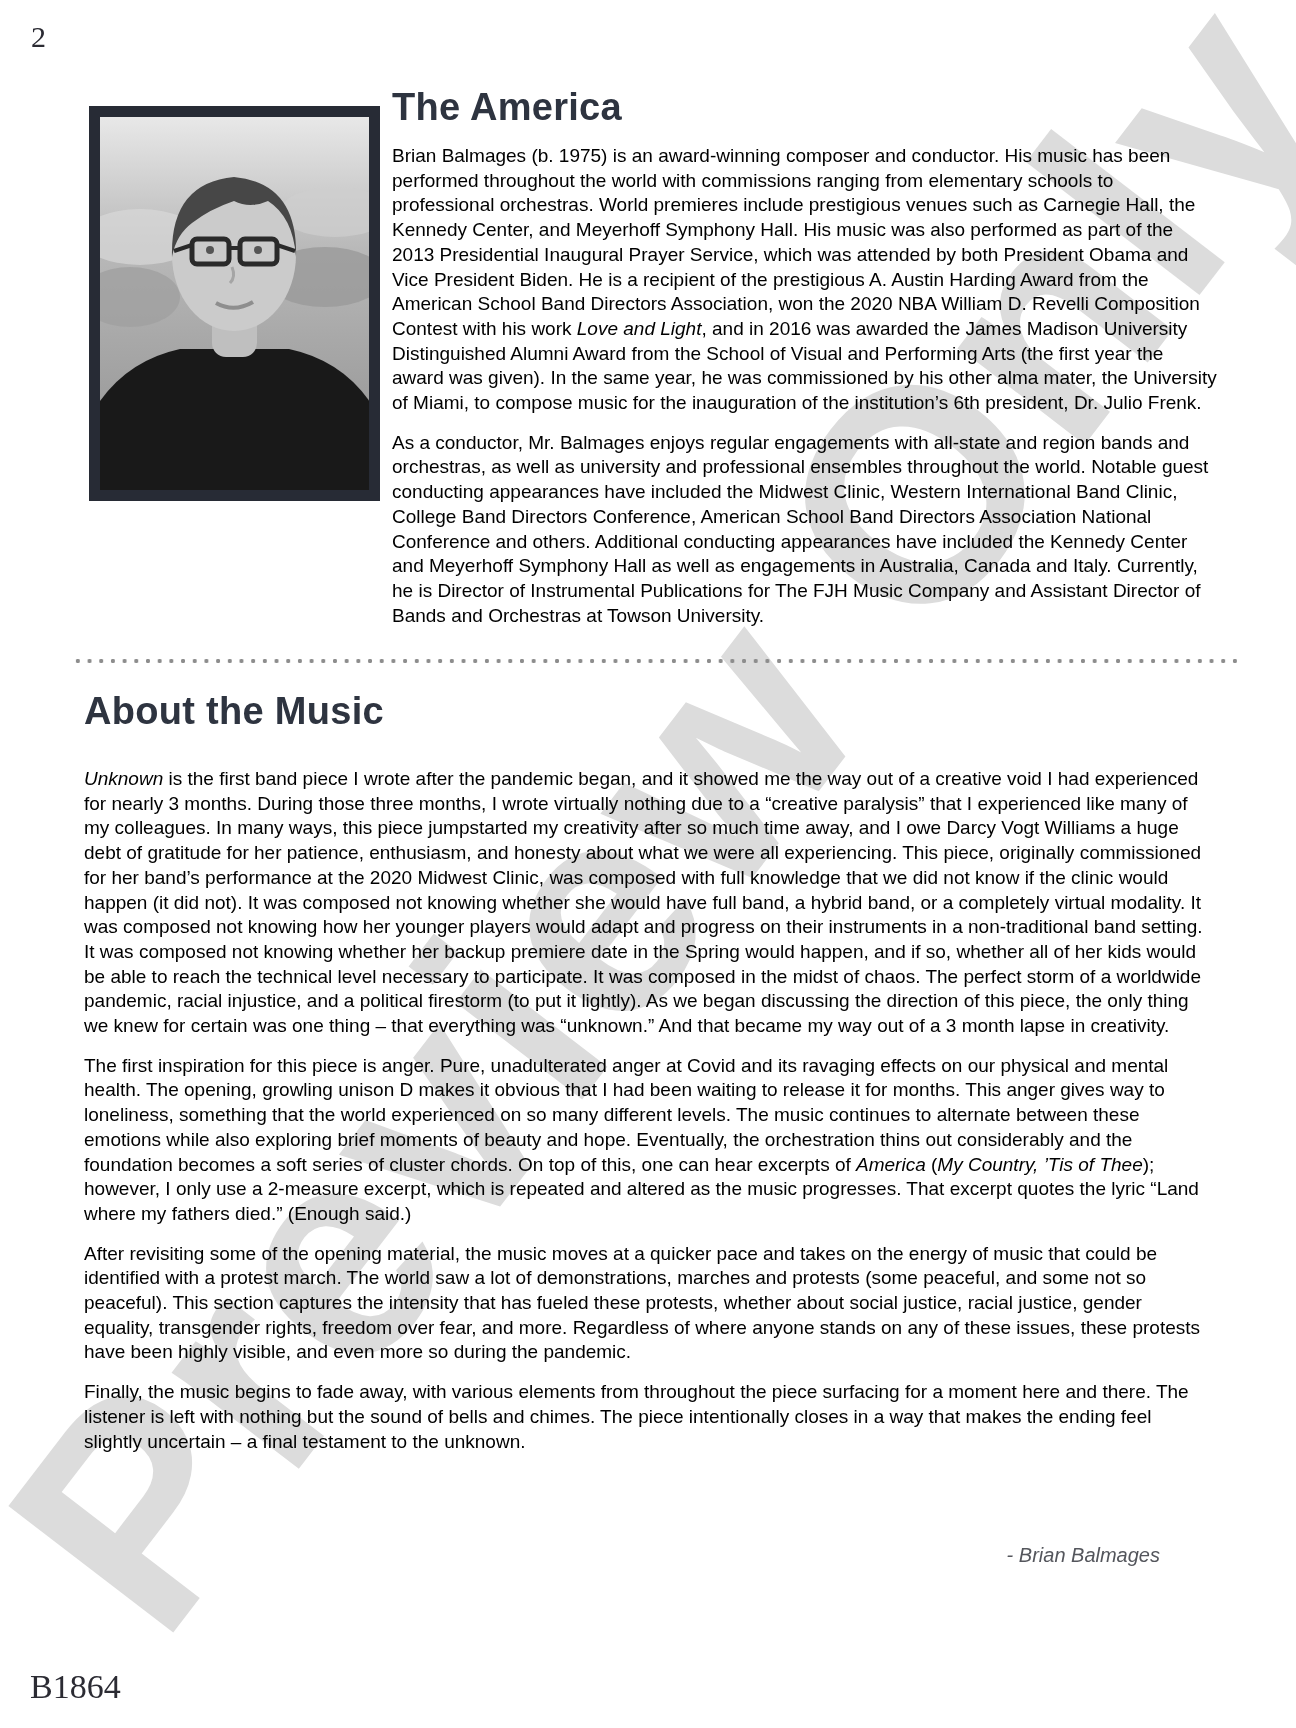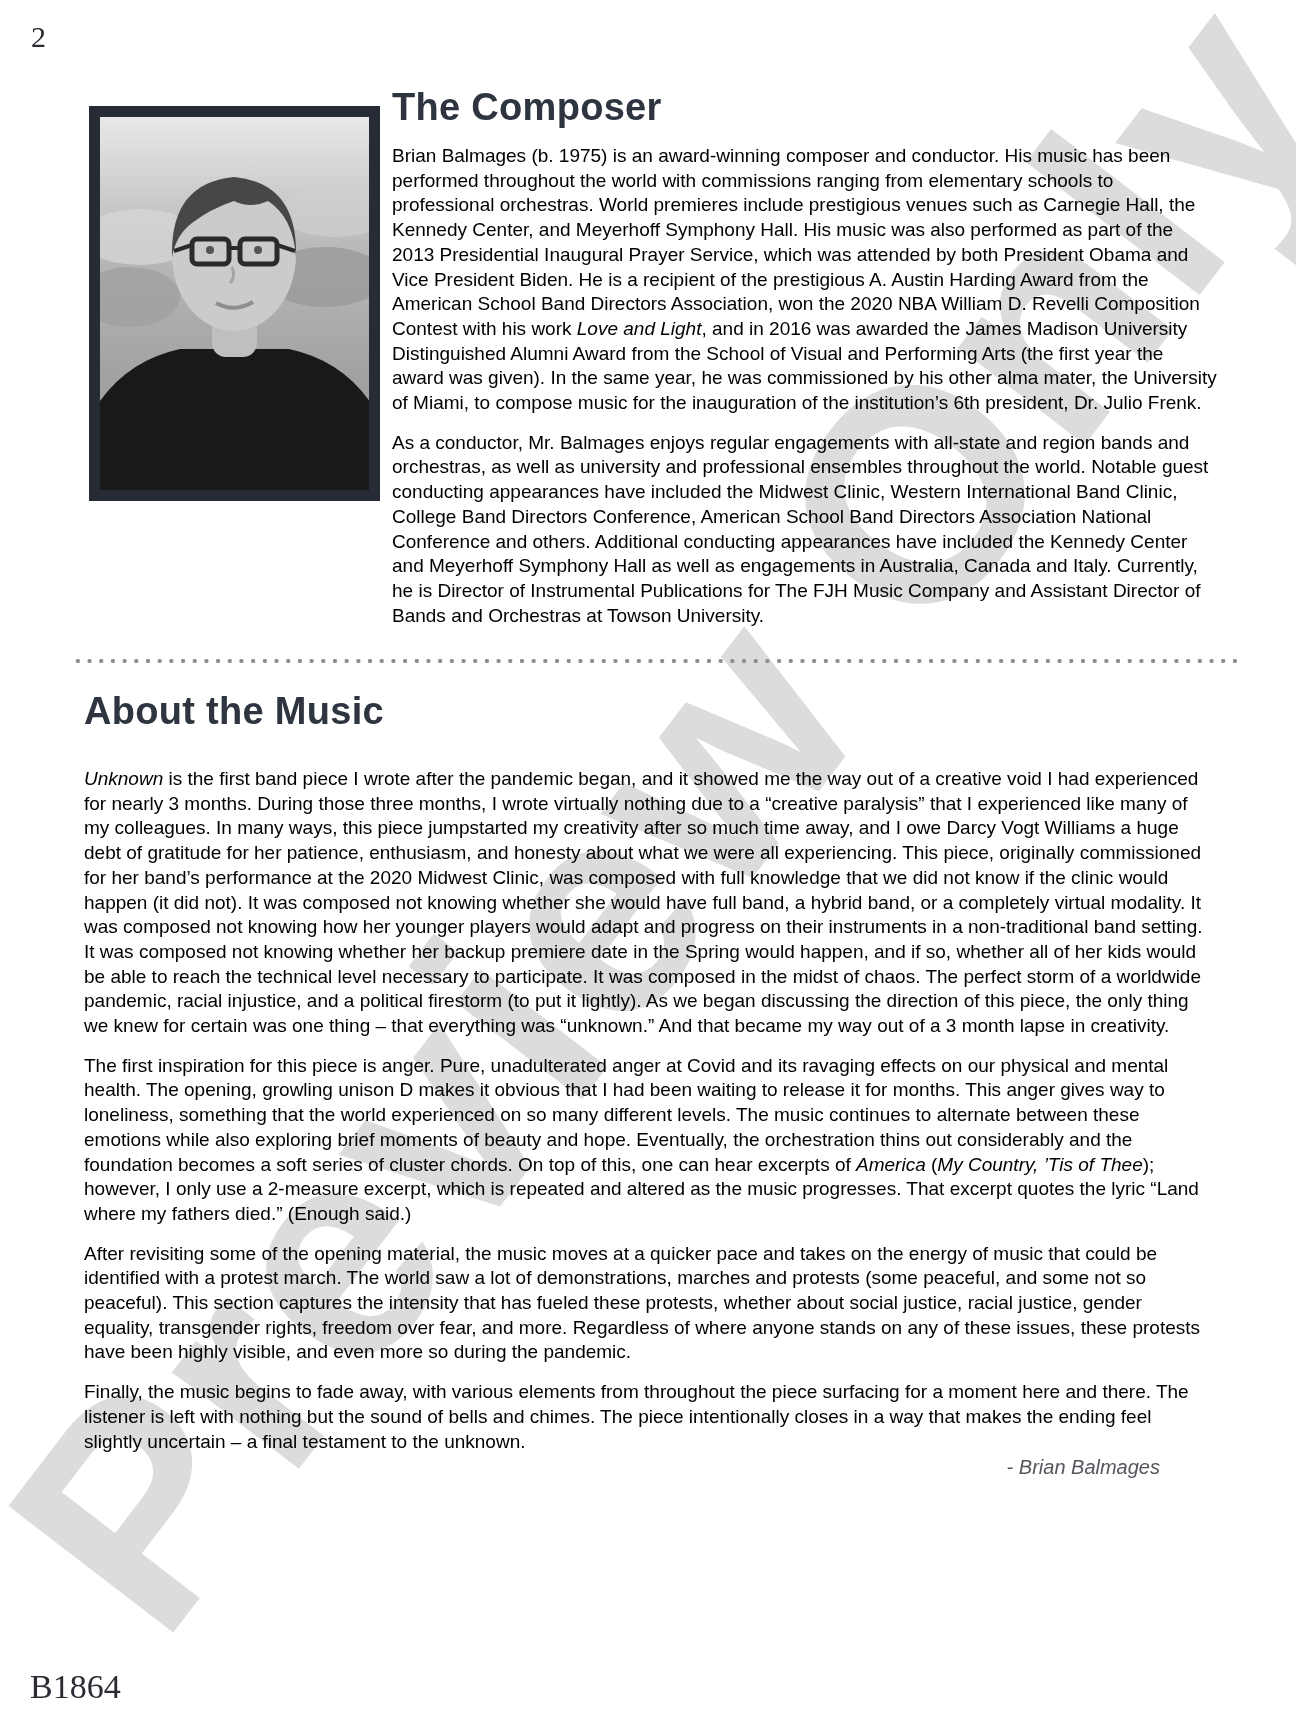--- a/index.html
+++ b/index.html
@@ -71,21 +71,21 @@
     background-size:11.7px 6px;
     background-repeat:repeat-x;
     background-position:0 50%;
   }
   
   .about-col{
     position:absolute;left:84px;top:690px;width:1128px;
   }
   .about-col h1{margin-bottom:34px;}
   .signature{
-    position:absolute;right:136px;top:1456px;
+    position:absolute;right:136px;top:1544px;
     font-size:20px;font-style:italic;color:#54565c;
   }
 </style>
 </head>
 <body>
 
 <div class="page">
 
   <div class="watermark">Preview Only</div>
 
@@ -125,21 +125,21 @@
 
         <circle cx="110" cy="133" r="4" fill="#555"></circle>
         <circle cx="158" cy="133" r="4" fill="#555"></circle>
 
         <path d="M132,150 Q136,160 130,166" stroke="#a5a5a5" stroke-width="3" fill="none"></path>
         <path d="M116,186 Q134,196 153,185" stroke="#8e8e8e" stroke-width="4" fill="none"></path>
       </svg>
     </div>
 
     <div class="composer-col">
-      <h1>The Composer</h1>
+      <h1>The America</h1>
       <p class="body"><span>Brian Balmages (b. 1975) is an award-winning composer and conductor. His music has been performed throughout the world with commissions ranging from elementary schools to professional orchestras. World premieres include prestigious venues such as Carnegie Hall, the Kennedy Center, and Meyerhoff Symphony Hall. His music was also performed as part of the 2013 Presidential Inaugural Prayer Service, which was attended by both President Obama and Vice President Biden. He is a recipient of the prestigious A. Austin Harding Award from the American School Band Directors Association, won the 2020 NBA William D. Revelli Composition Contest with his work </span><span class="it">Love and Light</span><span>, and in 2016 was awarded the James Madison University Distinguished Alumni Award from the School of Visual and Performing Arts (the first year the award was given). In the same year, he was commissioned by his other alma mater, the University of Miami, to compose music for the inauguration of the institution’s 6th president, Dr. Julio Frenk.</span></p>
       <p class="body"><span>As a conductor, Mr. Balmages enjoys regular engagements with all-state and region bands and orchestras, as well as university and professional ensembles throughout the world. Notable guest conducting appearances have included the Midwest Clinic, Western International Band Clinic, College Band Directors Conference, American School Band Directors Association National Conference and others. Additional conducting appearances have included the Kennedy Center and Meyerhoff Symphony Hall as well as engagements in Australia, Canada and Italy. Currently, he is Director of Instrumental Publications for The FJH Music Company and Assistant Director of Bands and Orchestras at Towson University.</span></p>
     </div>
 
     <div class="dotted-divider"></div>
 
     <div class="about-col">
       <h1>About the Music</h1>
       <p class="body"><span class="it">Unknown</span><span> is the first band piece I wrote after the pandemic began, and it showed me the way out of a creative void I had experienced for nearly 3 months. During those three months, I wrote virtually nothing due to a “creative paralysis” that I experienced like many of my colleagues. In many ways, this piece jumpstarted my creativity after so much time away, and I owe Darcy Vogt Williams a huge debt of gratitude for her patience, enthusiasm, and honesty about what we were all experiencing. This piece, originally commissioned for her band’s performance at the 2020 Midwest Clinic, was composed with full knowledge that we did not know if the clinic would happen (it did not). It was composed not knowing whether she would have full band, a hybrid band, or a completely virtual modality. It was composed not knowing how her younger players would adapt and progress on their instruments in a non-traditional band setting. It was composed not knowing whether her backup premiere date in the Spring would happen, and if so, whether all of her kids would be able to reach the technical level necessary to participate. It was composed in the midst of chaos. The perfect storm of a worldwide pandemic, racial injustice, and a political firestorm (to put it lightly). As we began discussing the direction of this piece, the only thing we knew for certain was one thing – that everything was “unknown.” And that became my way out of a 3 month lapse in creativity.</span></p>
       <p class="body"><span>The first inspiration for this piece is anger. Pure, unadulterated anger at Covid and its ravaging effects on our physical and mental health. The opening, growling unison D makes it obvious that I had been waiting to release it for months. This anger gives way to loneliness, something that the world experienced on so many different levels. The music continues to alternate between these emotions while also exploring brief moments of beauty and hope. Eventually, the orchestration thins out considerably and the foundation becomes a soft series of cluster chords. On top of this, one can hear excerpts of </span><span class="it">America</span><span> (</span><span class="it">My Country, ’Tis of Thee</span><span>); however, I only use a 2-measure excerpt, which is repeated and altered as the music progresses. That excerpt quotes the lyric “Land where my fathers died.” (Enough said.)</span></p>

